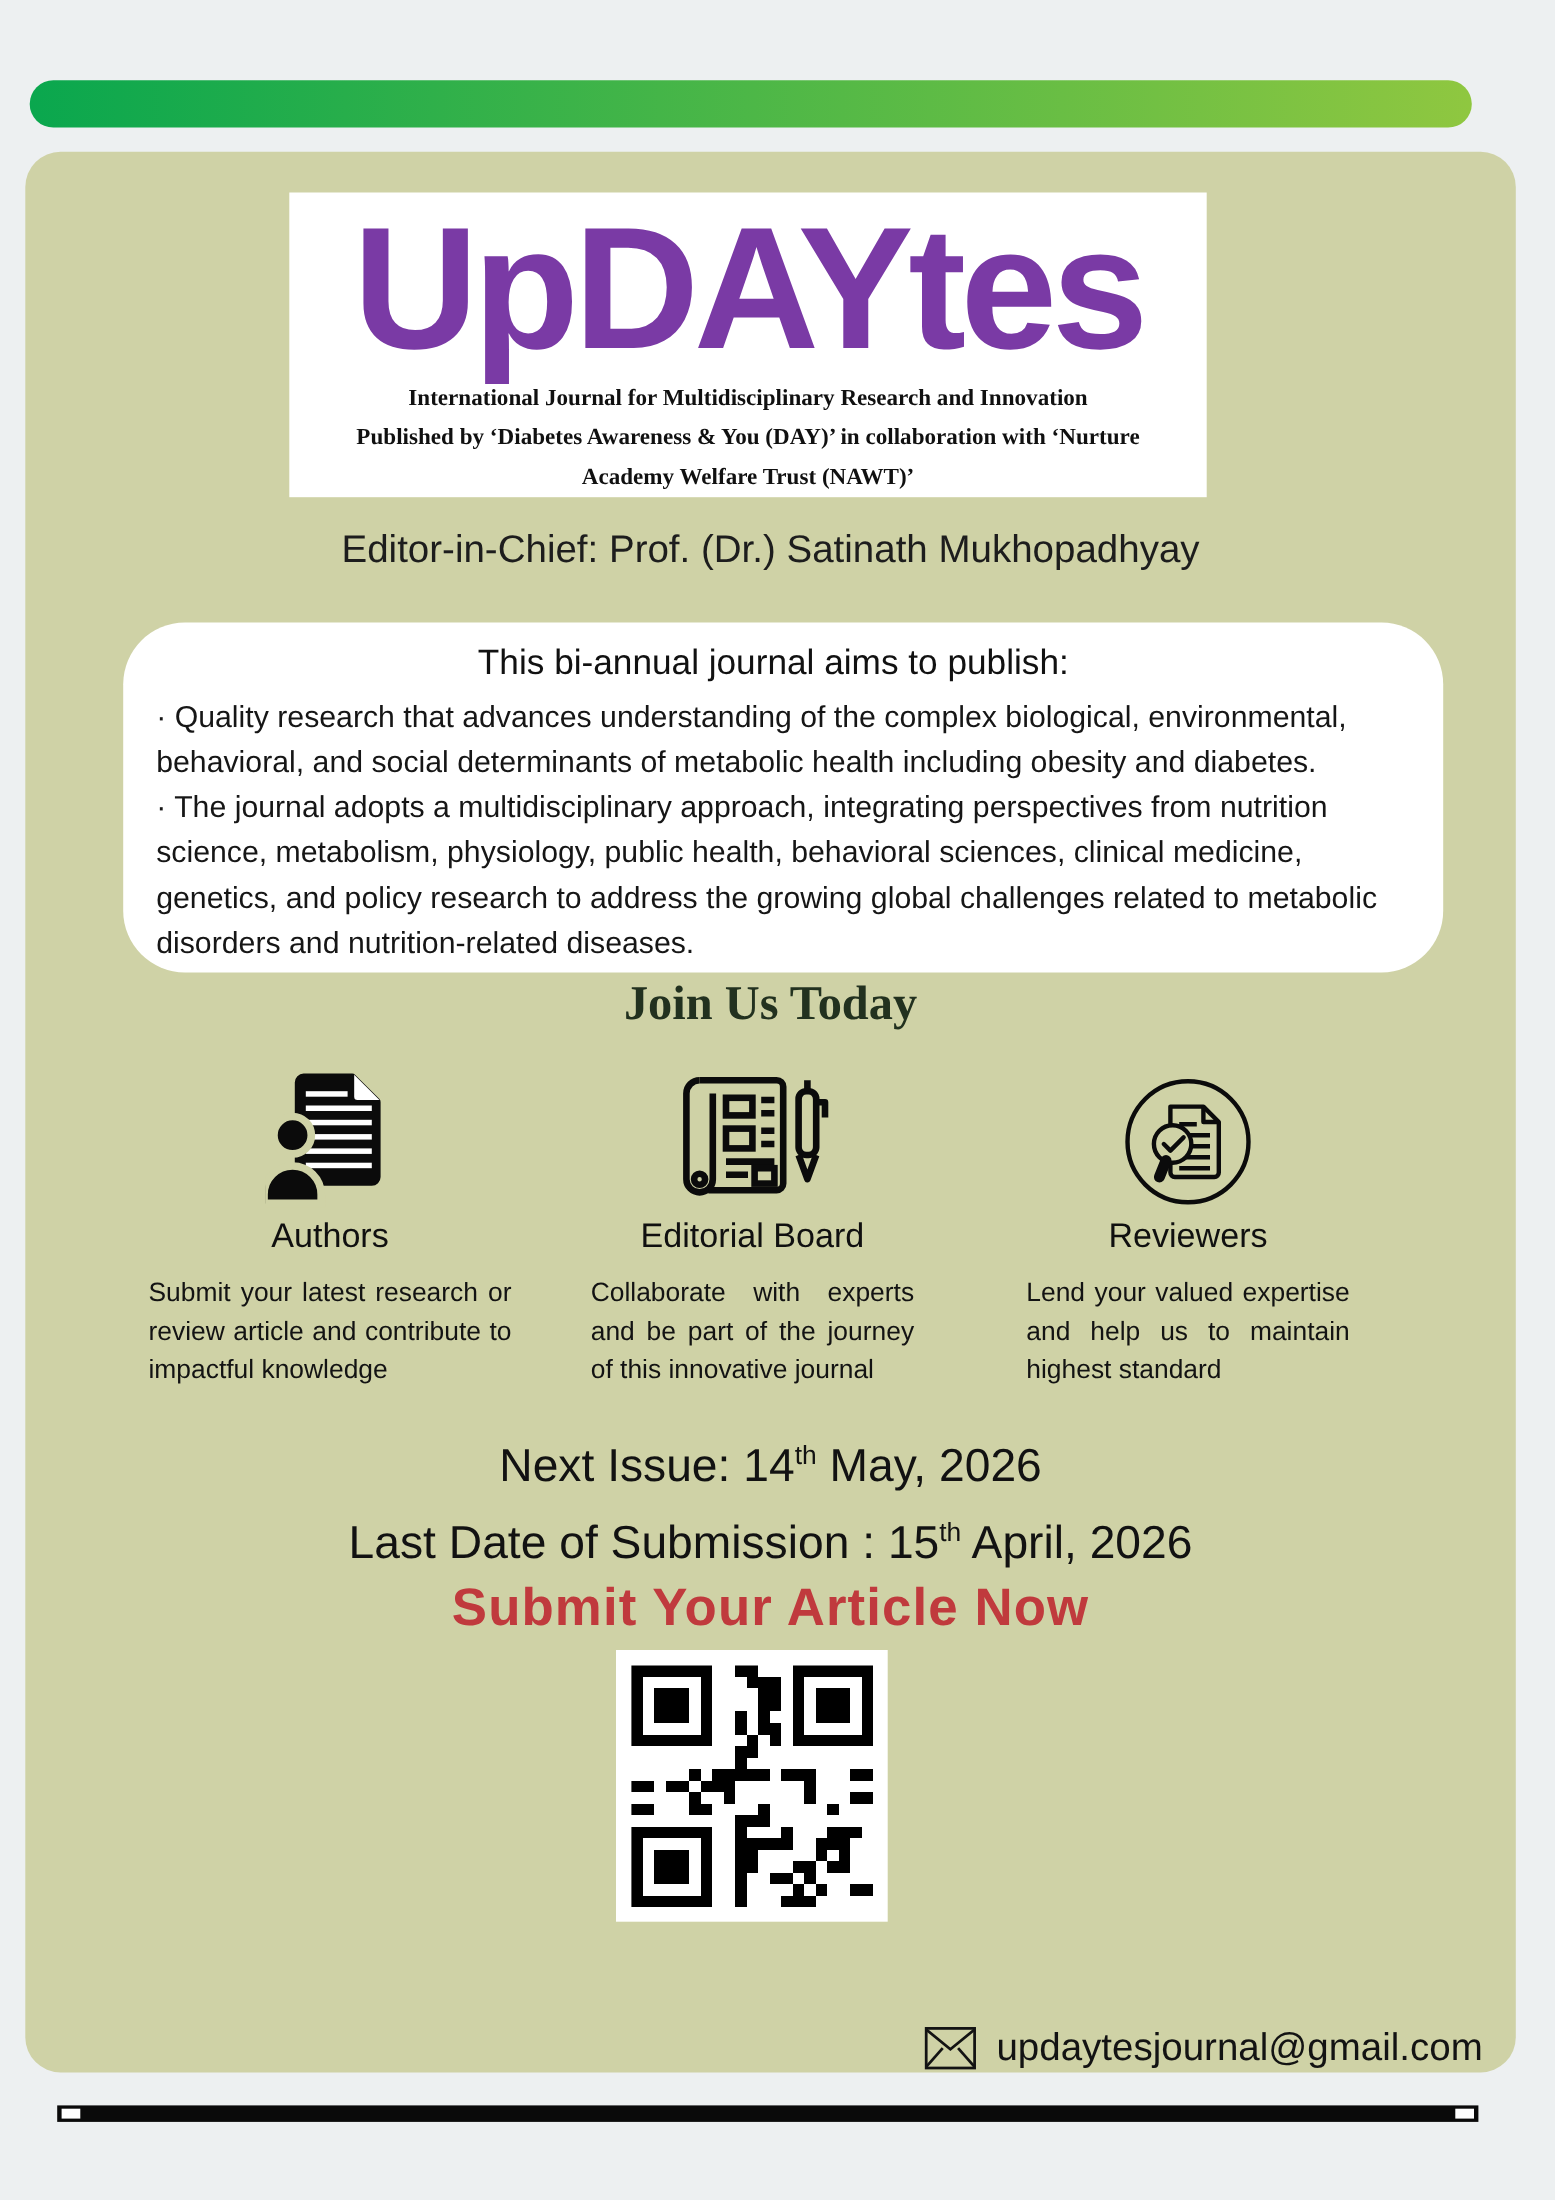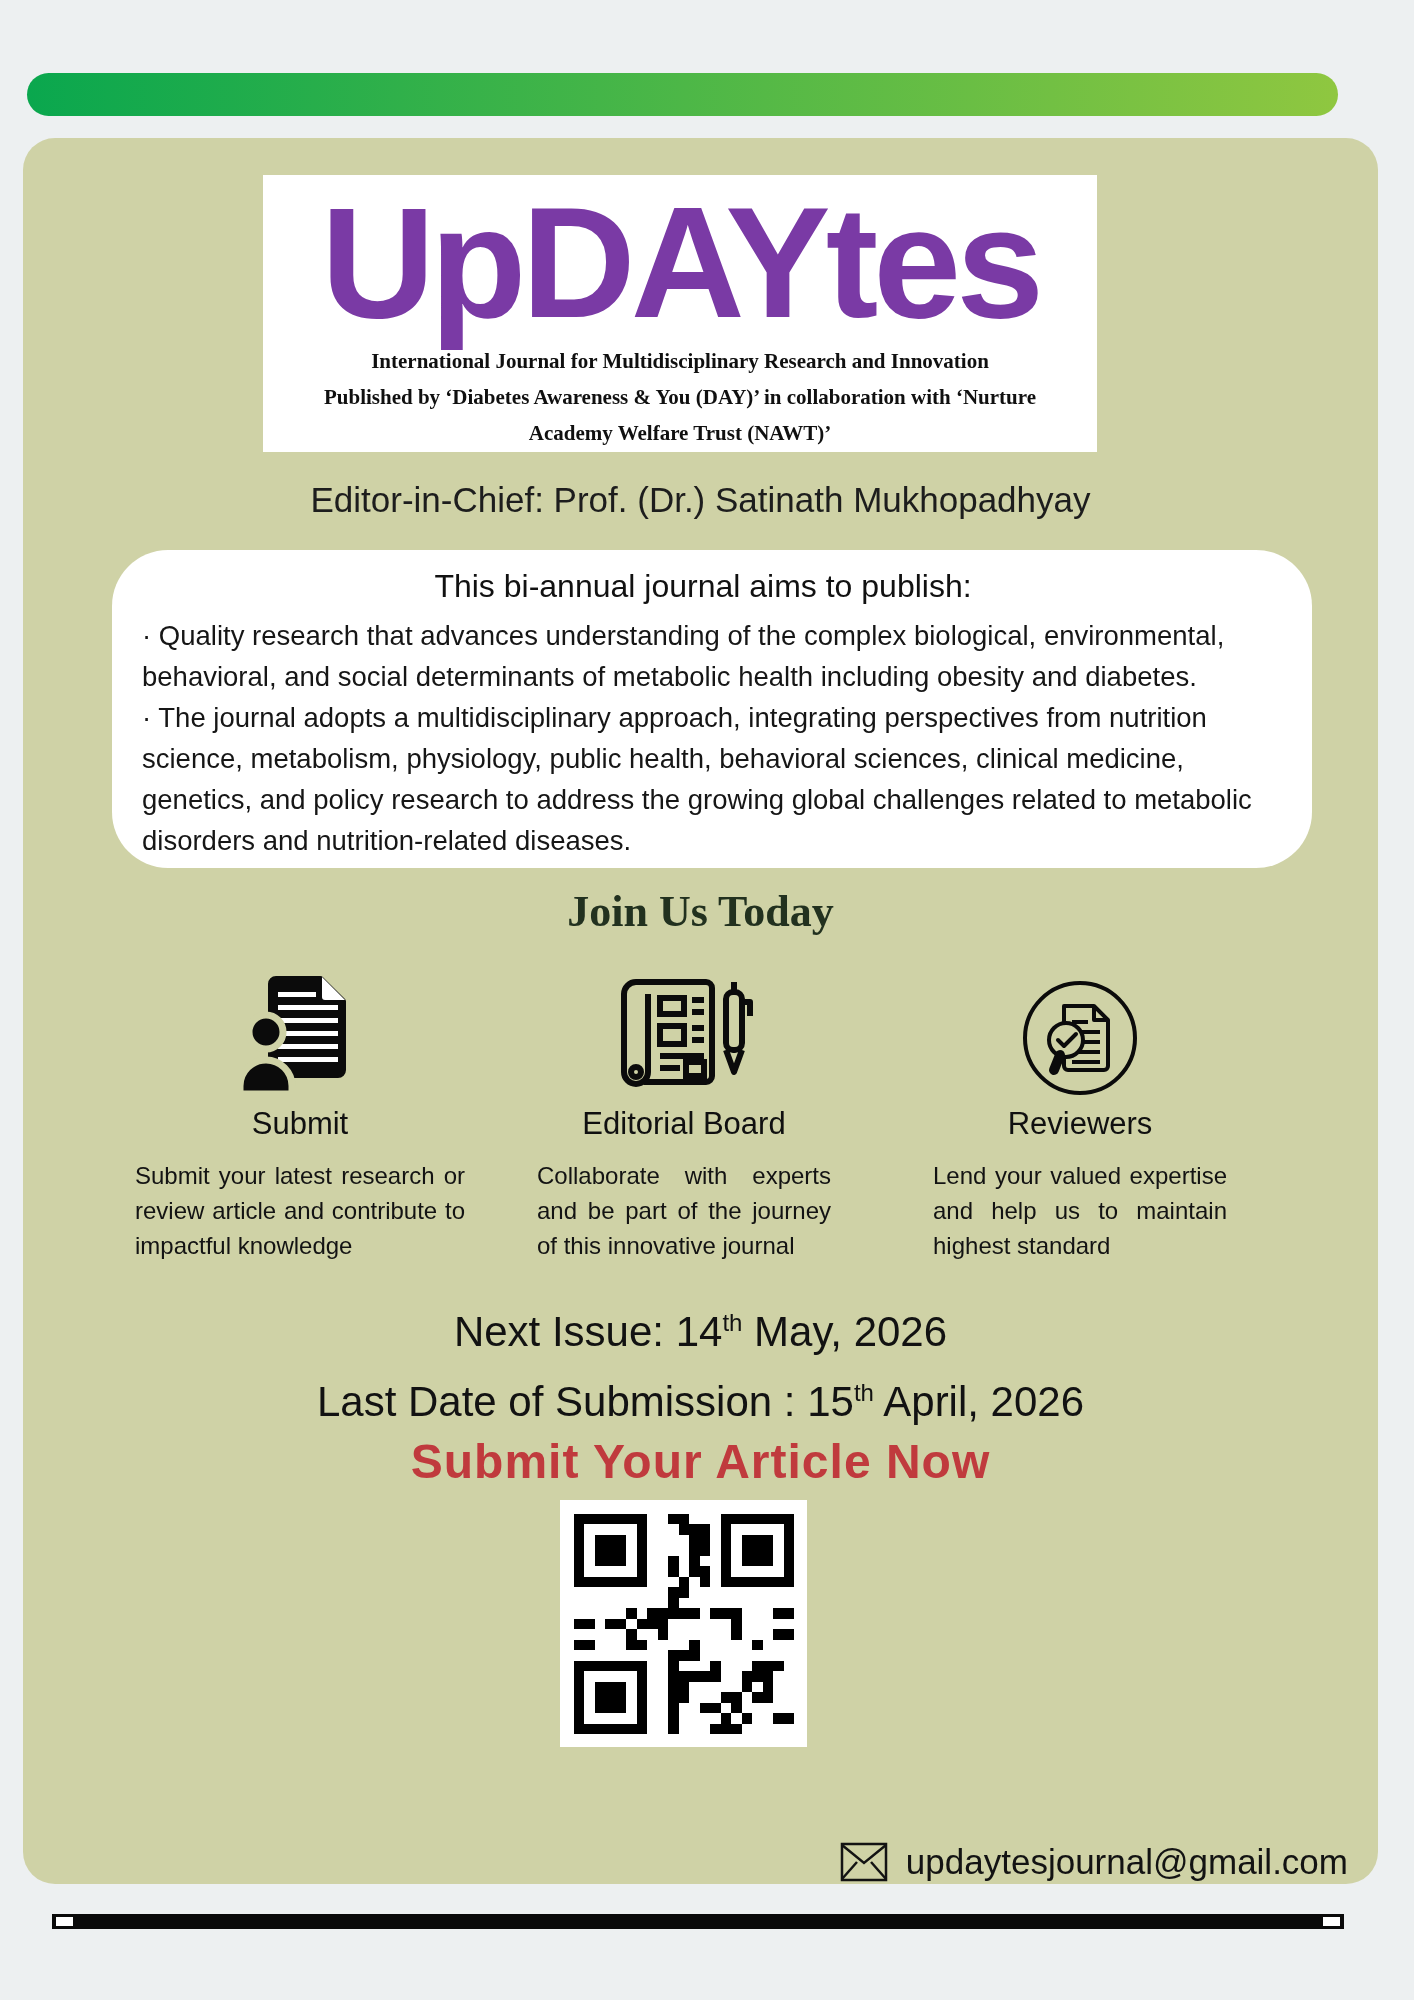--- a/index.html
+++ b/index.html
@@ -38,21 +38,21 @@
   }
   .sub{
     font-family:"Liberation Serif", serif;font-weight:bold;
     font-size:21px;line-height:36px;color:#101010;padding:0 18px;
   }
   .editor{
     position:absolute;left:0;top:342px;width:100%;text-align:center;
     font-size:35px;color:#1d1d1d;
   }
   .aims{
-    position:absolute;left:89px;top:412px;width:1200px;height:318px;
+    position:absolute;left:89px;top:428px;width:1200px;height:318px;
     background:#ffffff;border-radius:56px;padding:18px 48px 0 30px;
   }
   .aims-title{
     text-align:center;font-size:32px;color:#111111;margin-bottom:10px;
   }
   .aims p{
     font-size:27.5px;line-height:41px;color:var(--ink);
   }
   .join-heading{
     position:absolute;left:0;top:748px;width:100%;text-align:center;
@@ -135,21 +135,21 @@
             <rect x="37" y="57" width="60" height="5"></rect>
             <rect x="37" y="70" width="60" height="5"></rect>
             <rect x="37" y="83" width="60" height="5"></rect>
           </g>
           <g stroke="#cfd2a6" stroke-width="7" fill="#0b0b0b">
             <circle cx="25" cy="58" r="17"></circle>
             <path d="M-1 112 a26 26 0 0 1 52 0 v8 h-52 Z"></path>
           </g>
         </svg>
       </div>
-      <div class="role-title">Submit</div>
+      <div class="role-title">Authors</div>
       <div class="role-desc">Submit your latest research or review article and contribute to impactful knowledge</div>
     </div>
 
     <div class="role role-2">
       <div class="role-icon">
         <svg width="140" height="126" viewBox="0 0 140 126">
           <g fill="none" stroke="#0b0b0b" stroke-width="6" stroke-linejoin="round">
             <path d="M22 10 a12 12 0 0 0 -12 12 V100 a12 12 0 0 0 12 12 a12 12 0 0 0 12 -12 V22"></path>
             <path d="M22 10 H92 a6 6 0 0 1 6 6 V104 a6 6 0 0 1 -6 6 H30"></path>
             <circle cx="22" cy="100" r="5"></circle>

